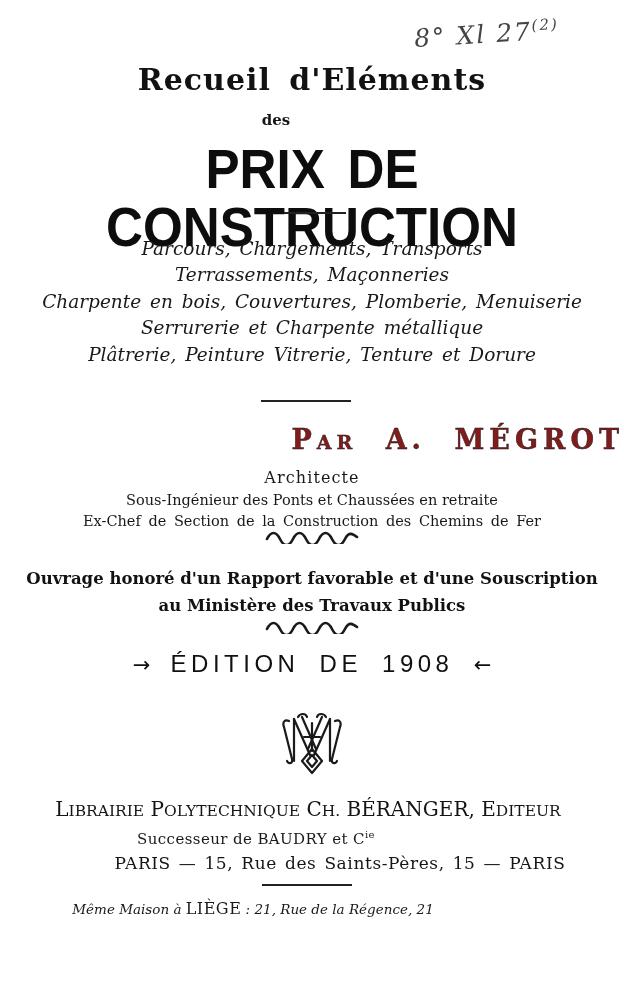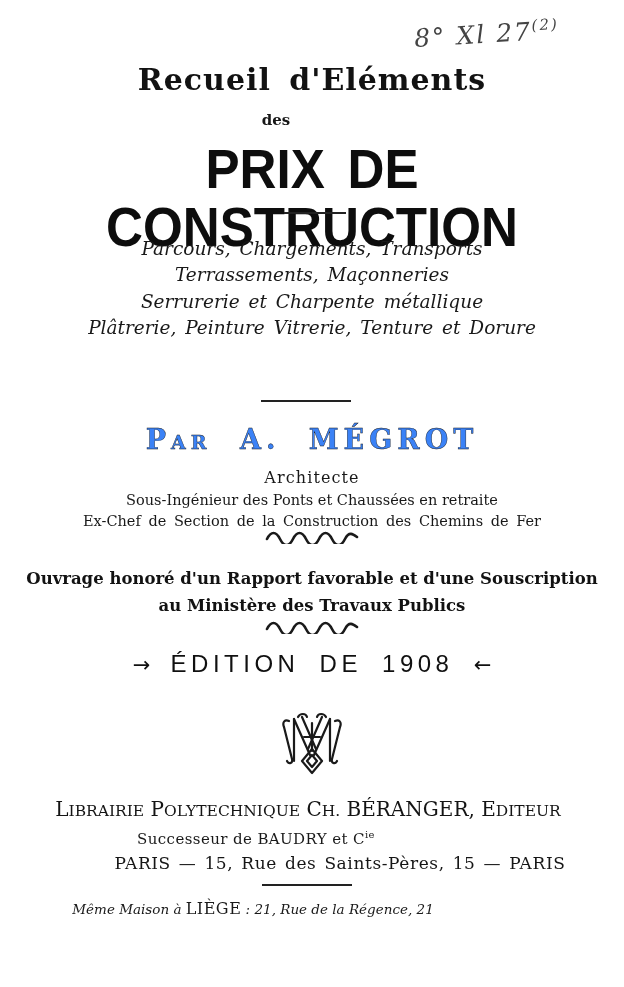--- a/index.html
+++ b/index.html
@@ -111,27 +111,27 @@
     color: #191919;
   }
   .contents div { white-space: nowrap; }
 
   
   .author {
     position: absolute;
     top: 424px;
     left: 0;
     width: 624px;
-    text-align: center;
+    text-align: right;
     font-family: "DejaVu Serif", serif;
     font-weight: bold;
     font-size: 27px;
     letter-spacing: 5px;
     word-spacing: 14px;
-    color: #3b82f6;
+    color: #7f1d1d;
     -webkit-text-stroke: 0.4px #141414;
   }
   .author .sc { font-size: 19px; }
 
   .author-role {
     position: absolute;
     top: 468px;
     left: 0;
     width: 624px;
     text-align: center;
@@ -289,20 +289,21 @@
   <div class="title-recueil">Recueil d'Eléments</div>
   <div class="title-des">des</div>
 
   <div class="title-main">PRIX DE CONSTRUCTION</div>
 
   <div class="rule rule-1"></div>
 
   <div class="contents">
     <div>Parcours, Chargements, Transports</div>
     <div>Terrassements, Maçonneries</div>
+    <div>Charpente en bois, Couvertures, Plomberie, Menuiserie</div>
     <div>Serrurerie et Charpente métallique</div>
     <div>Plâtrerie, Peinture  Vitrerie, Tenture et Dorure</div>
   </div>
 
   <div class="rule rule-2"></div>
 
   <div class="author"><span>P</span><span class="sc">AR</span> <span>A. MÉGROT</span></div>
   <div class="author-role">Architecte</div>
   <div class="author-lines">
     <div>Sous-Ingénieur des Ponts et Chaussées en retraite</div>

